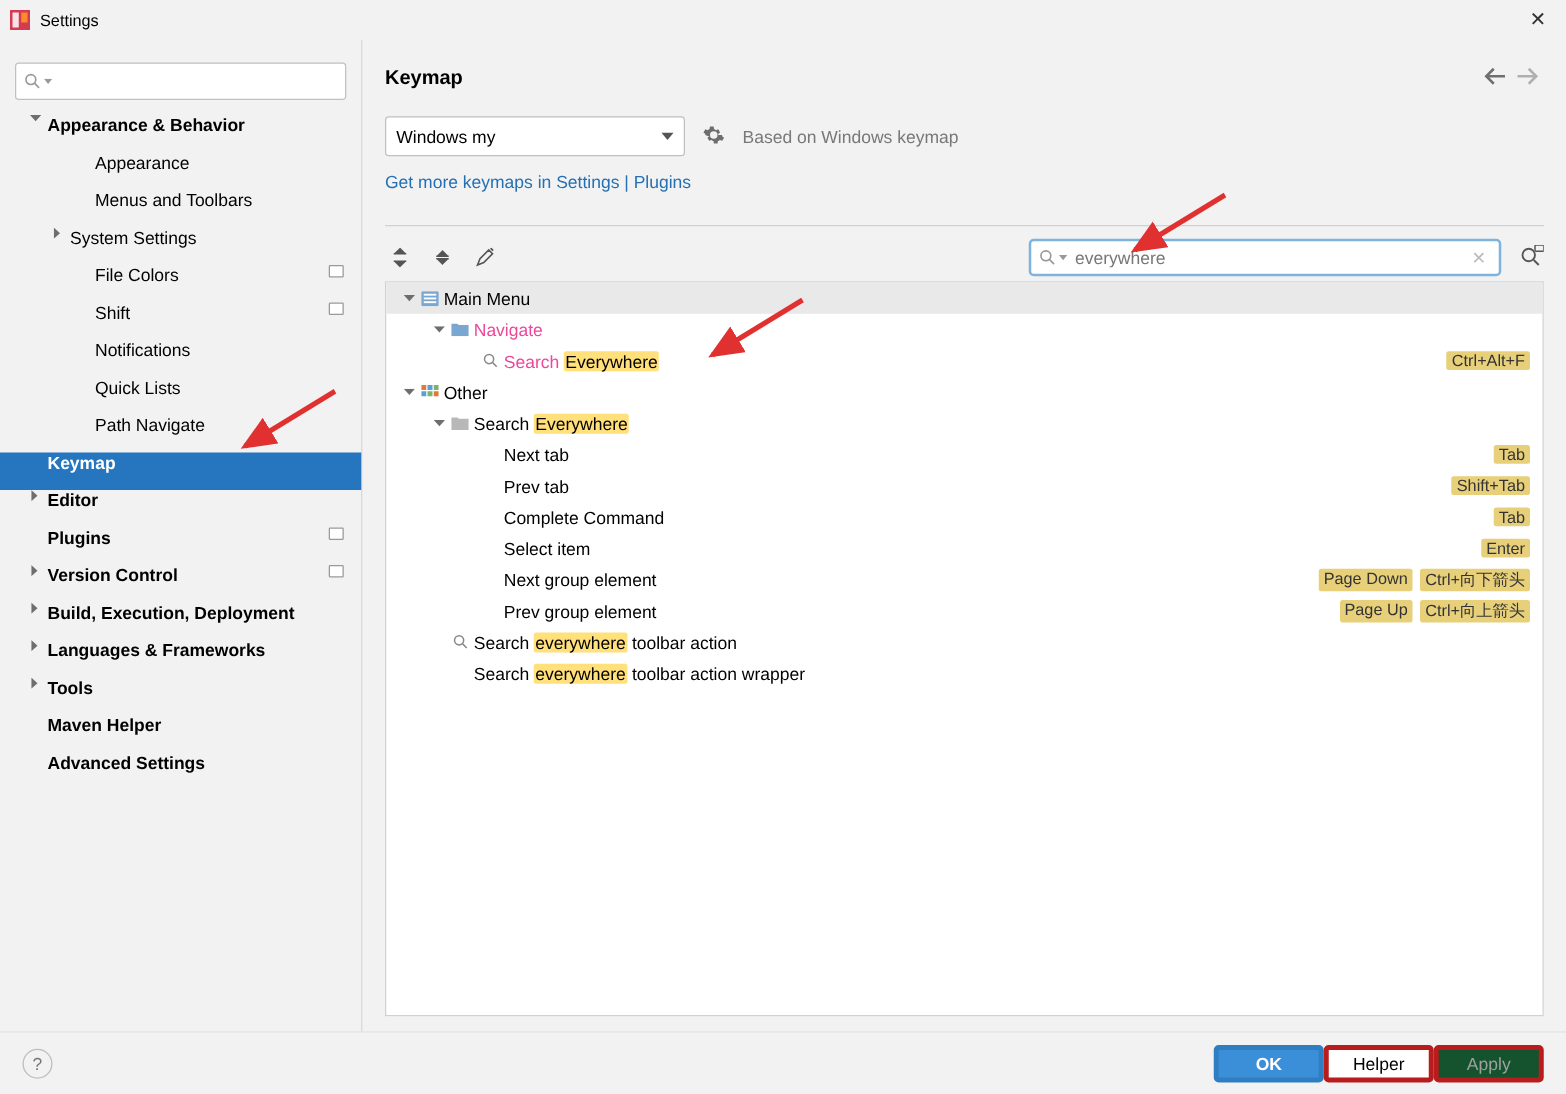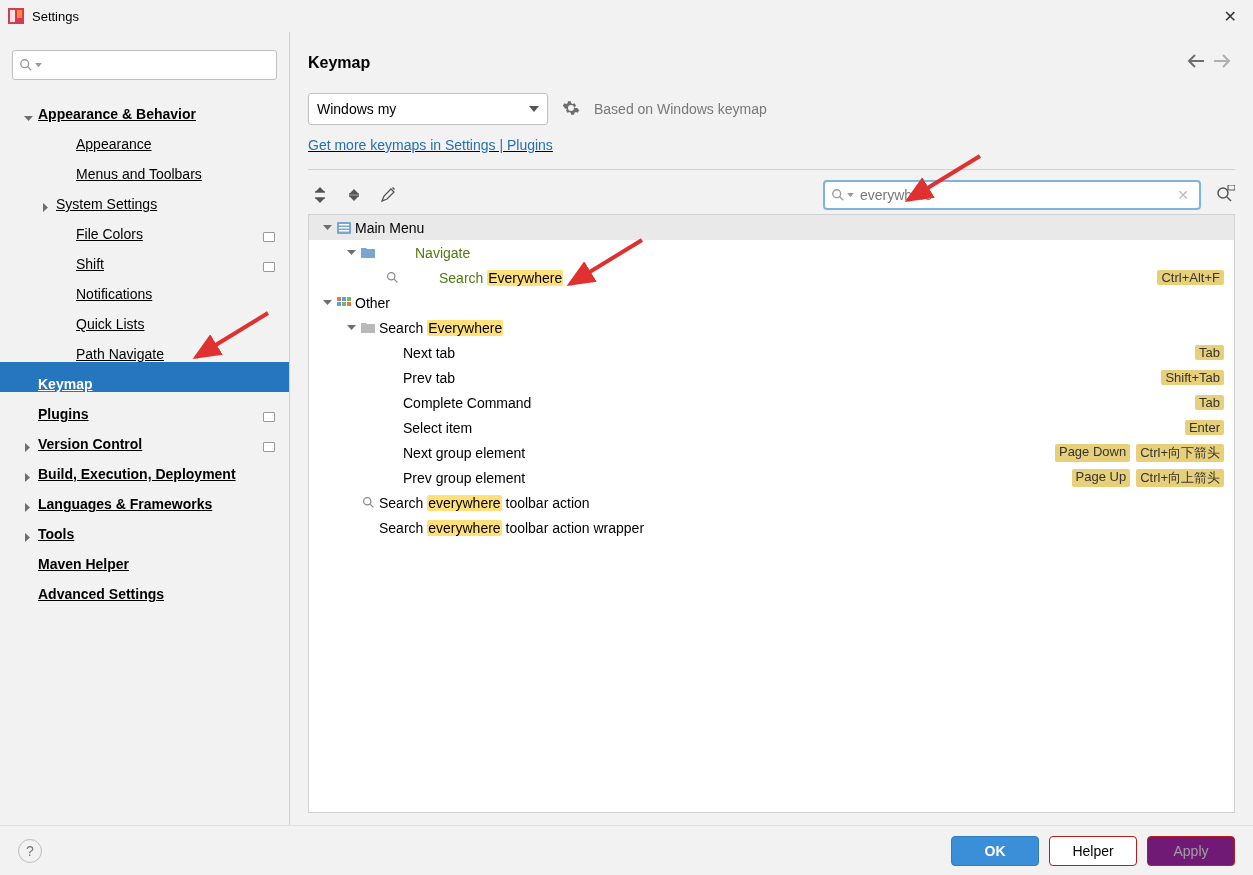--- a/index.html
+++ b/index.html
@@ -16,73 +16,73 @@
 .sidebar { width: 290px; background: #f2f2f2; border-right: 1px solid #d1d1d1; padding-top: 18px; }
 .main { flex: 1; background: #f2f2f2; padding: 18px 18px 0 18px; display: flex; flex-direction: column; }
 
 
 .side-search { margin: 0 12px 12px 12px; height: 30px; border: 1px solid #c0c0c0; background: #fff; border-radius: 3px; display: flex; align-items: center; padding: 0 6px; }
 .side-search svg { flex-shrink: 0; }
 .side-search input { border: none; outline: none; flex: 1; margin-left: 4px; font-size: 13px; }
 
 
 .nav { }
-.nav-item { display: flex; align-items: flex-end; height: 30px; padding-left: 20px; cursor: pointer; text-decoration: underline; }
+.nav-item { display: flex; align-items: flex-start; height: 30px; padding-left: 20px; cursor: pointer; }
 .nav-item.l1 { padding-left: 20px; font-weight: 600; }
 .nav-item.l2 { padding-left: 76px; font-weight: 400; }
 .nav-item.l2b { padding-left: 38px; font-weight: 400; }
 .nav-item.selected { background: #2675bf; color: #fff; }
 .nav-item .chev { width: 16px; display: inline-flex; justify-content: center; margin-right: 2px; color: #6e6e6e; }
 .nav-item .chev.empty { visibility: hidden; }
 .nav-item .badge { margin-left: auto; margin-right: 14px; width: 12px; height: 10px; border: 1px solid #999; border-radius: 1px; background: #fff; }
 
 
 .main-header { display: flex; align-items: center; margin-bottom: 18px; }
 .main-header h2 { font-size: 16px; font-weight: 600; flex: 1; }
 .main-header .nav-btn { color: #6e6e6e; padding: 4px; cursor: pointer; }
 
 
 .selector-row { display: flex; align-items: center; gap: 14px; margin-bottom: 12px; }
 .keymap-select { width: 240px; height: 32px; border: 1px solid #c0c0c0; background: #fff; border-radius: 3px; padding: 0 8px; display: flex; align-items: center; cursor: pointer; }
 .keymap-select span { flex: 1; }
 .selector-row .gear { color: #6e6e6e; cursor: pointer; }
 .selector-row .based { color: #787878; }
 
-.link-row { margin-bottom: 16px; text-decoration: underline; }
+.link-row { margin-bottom: 27px; }
 .link-row a { color: #2470b3; text-decoration: none; cursor: pointer; }
 
 
 .toolbar-row { display: flex; align-items: center; border-top: 1px solid #d1d1d1; padding-top: 10px; margin-bottom: 4px; }
 .toolbar-row .tbtn { width: 24px; height: 24px; display: inline-flex; align-items: center; justify-content: center; color: #555; margin-right: 10px; cursor: pointer; }
 .toolbar-row .spacer { flex: 1; }
 .action-search { width: 378px; height: 30px; border: 2px solid #7eb3de; background: #fff; border-radius: 4px; display: flex; align-items: center; padding: 0 6px; }
 .action-search input { border: none; outline: none; flex: 1; margin-left: 6px; font-size: 14px; color: #777; }
 .action-search .clear { color: #bbb; cursor: pointer; padding: 0 4px; }
 .find-shortcut { margin-left: 14px; cursor: pointer; color: #555; }
 
 
 .tree-panel { flex: 1; border: 1px solid #d1d1d1; background: #fff; overflow: auto; margin-bottom: 12px; }
 .tree-row { display: flex; align-items: center; height: 25px; padding-right: 10px; }
 .tree-row.header { background: #e9e9e9; }
 .tree-row .ind { display: inline-block; }
 .tree-row .chev { width: 16px; display: inline-flex; justify-content: center; color: #6e6e6e; cursor: pointer; }
 .tree-row .icon { width: 18px; display: inline-flex; justify-content: center; margin-right: 2px; }
 .tree-row .label { flex: 1; white-space: nowrap; }
-.tree-row .label .link { color: #4d7c0f; margin-left: 36px; }
+.tree-row .label .link { color: #ec4899; }
 .tree-row .label .hl { background: #ffe07a; border-radius: 2px; padding: 0 1px; }
 .tree-row .shortcuts { display: flex; gap: 6px; }
 .shortcut { background: #e8d07a; color: #333; padding: 0 4px; border-radius: 2px; font-size: 13px; white-space: nowrap; }
 
 
 .footer { height: 50px; display: flex; align-items: center; padding: 0 18px; background: #f2f2f2; border-top: 1px solid #e0e0e0; }
 .footer .help { width: 24px; height: 24px; border: 1px solid #bdbdbd; border-radius: 12px; display: flex; align-items: center; justify-content: center; color: #777; cursor: pointer; font-size: 14px; }
 .footer .spacer { flex: 1; }
-.footer button { height: 30px; min-width: 88px; margin-left: 10px; border-radius: 4px; border: 1px solid #b91c1c; background: #fff; cursor: pointer; font-size: 14px; padding: 0 16px; }
+.footer button { height: 30px; min-width: 88px; border-radius: 4px; border: 4px solid #b91c1c; background: #fff; cursor: pointer; font-size: 14px; padding: 0 16px; }
 .footer button.primary { background: #3a8fd8; border-color: #2f7ec2; color: #fff; font-weight: 600; }
-.footer button.disabled { color: #a0a0a0; background: #701a75; }
+.footer button.disabled { color: #a0a0a0; background: #14532d; }
 
 
 .arrow { position: absolute; pointer-events: none; }
 
 </style>
 </head>
 <body>
 
 <div class="titlebar">
   <span class="app-icon">
@@ -145,20 +145,28 @@
         </div>
         <div class="nav-item l2">
           <span>Quick Lists</span>
         </div>
         <div class="nav-item l2">
           <span>Path Navigate</span>
         </div>
         <div class="nav-item l1 selected">
           <span class="chev empty">·</span>
           <span>Keymap</span>
+        </div>
+        <div class="nav-item l1">
+          <span class="chev">
+            <svg width="6" height="9" viewBox="0 0 6 9">
+              <path d="M0 0 L5 4.5 L0 9" fill="#6e6e6e"></path>
+            </svg>
+          </span>
+          <span>Editor</span>
         </div>
         <div class="nav-item l1">
           <span class="chev empty">·</span>
           <span>Plugins</span>
           <span class="badge"></span>
         </div>
         <div class="nav-item l1">
           <span class="chev">
             <svg width="6" height="9" viewBox="0 0 6 9">
               <path d="M0 0 L5 4.5 L0 9" fill="#6e6e6e"></path>

